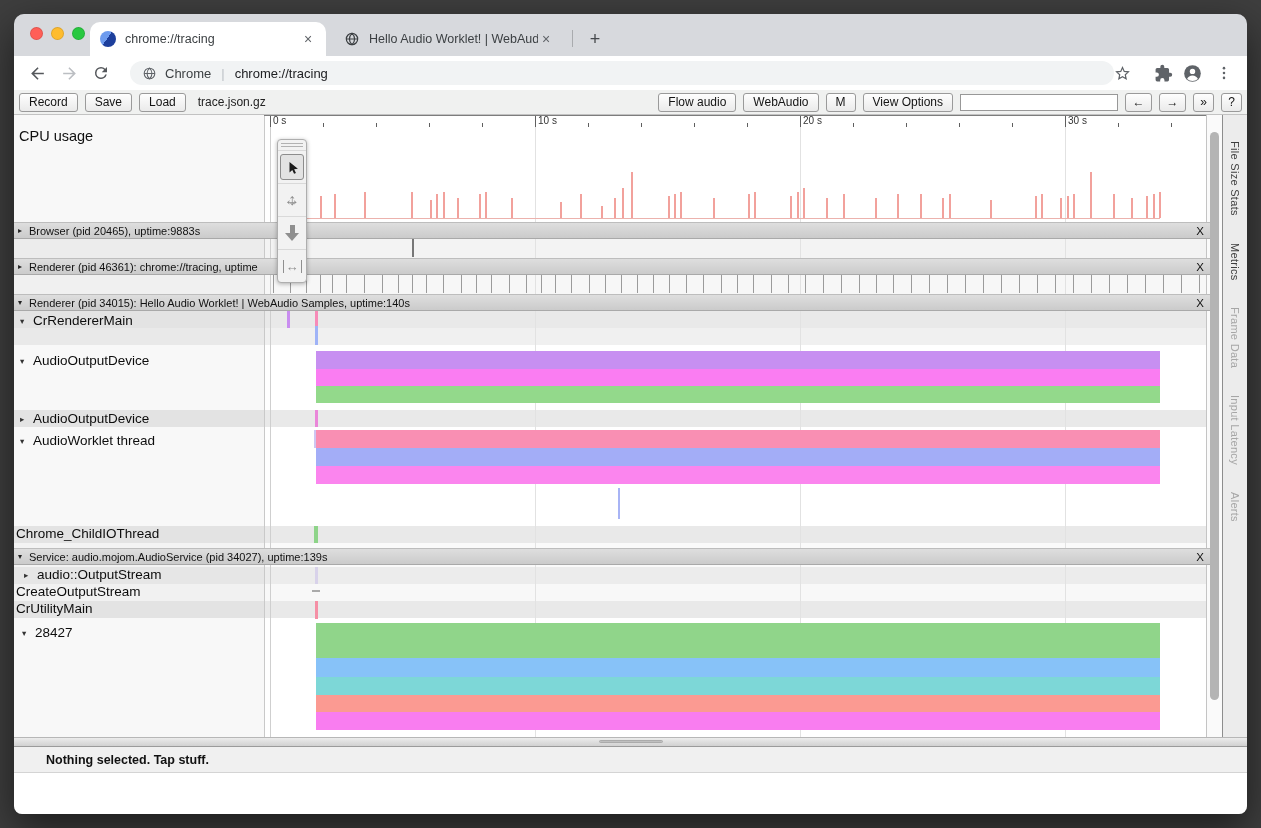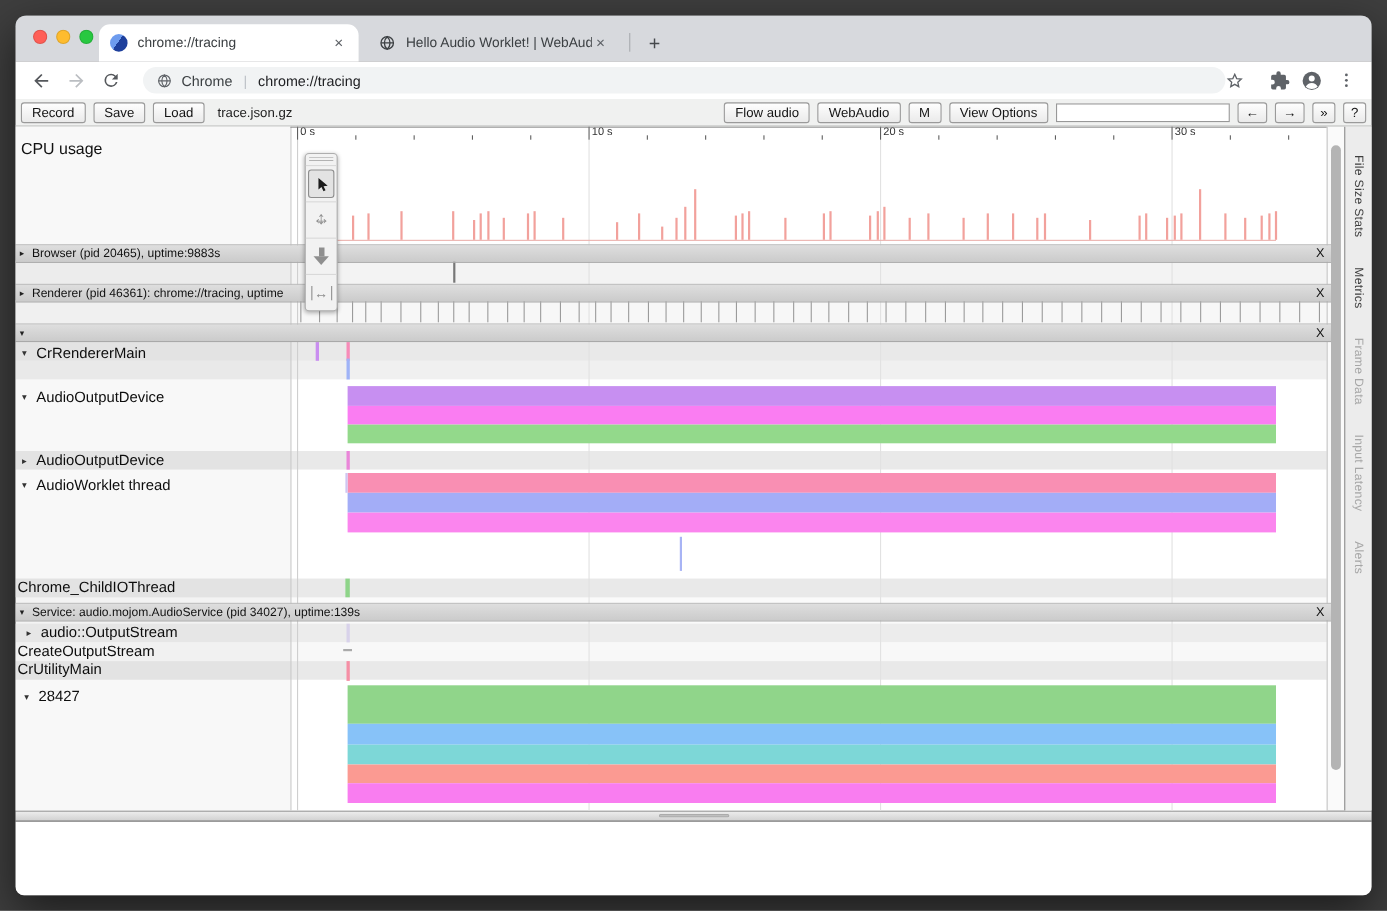--- a/index.html
+++ b/index.html
@@ -370,20 +370,21 @@
       <span>Browser (pid 20465), uptime:9883s</span>
       <span class="x">X</span>
     </div>
     <div class="hdr hdr2">
       <span class="arr">▸</span>
       <span>Renderer (pid 46361): chrome://tracing, uptime</span>
       <span class="x">X</span>
     </div>
     <div class="hdr hdr3">
       <span class="arr">▾</span>
+      <span>Renderer (pid 34015): Hello Audio Worklet! | WebAudio Samples, uptime:140s</span>
       <span class="x">X</span>
     </div>
     <div class="hdr hdr4">
       <span class="arr">▾</span>
       <span>Service: audio.mojom.AudioService (pid 34027), uptime:139s</span>
       <span class="x">X</span>
     </div>
 
     <div class="tlabel lb-crm">
       <span class="arr">▾</span>
@@ -448,15 +449,18 @@
         <div class="vtab">Metrics</div>
         <div class="vtab off">Frame Data</div>
         <div class="vtab off">Input Latency</div>
         <div class="vtab off">Alerts</div>
       </div>
   </div>
 
   <div class="divider">
       <div class="grab"></div>
     </div>
+  <div class="statusbar">
+    <span>Nothing selected. Tap stuff.</span>
+  </div>
   <div class="bottomwhite"></div>
 
 </div>
 
 </body></html>

